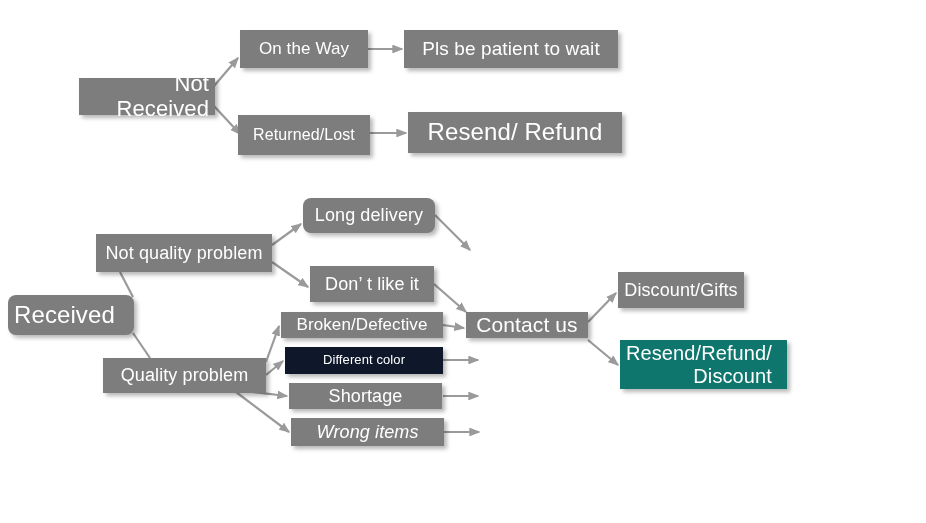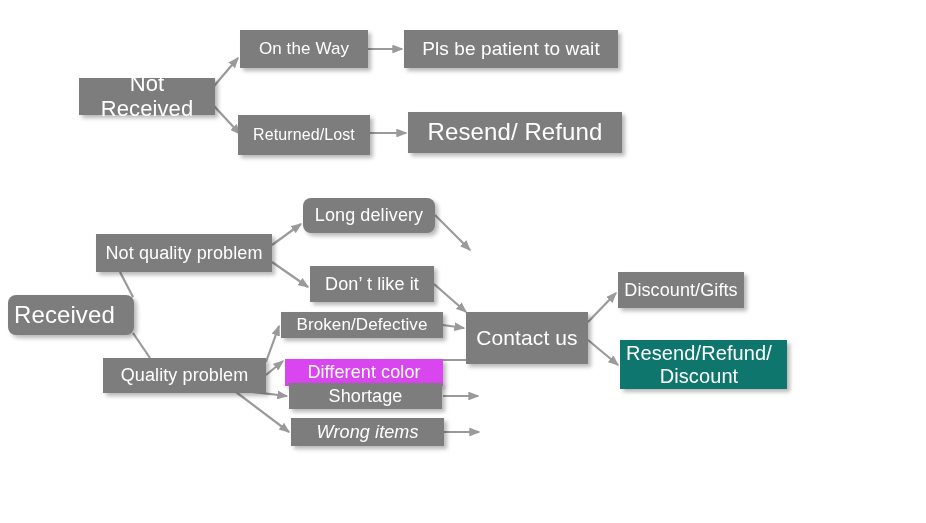--- a/index.html
+++ b/index.html
@@ -25,21 +25,21 @@
     justify-content: center;
     text-align: center;
     box-shadow: 3px 3px 4px rgba(0,0,0,0.28);
     line-height: 1.12;
     letter-spacing: 0.1px;
     white-space: pre-wrap;
     padding: 0 6px;
   }
   .node.align-left {
     justify-content: flex-start;
-    text-align: center;
+    text-align: right;
   }
   svg.edges {
     position: absolute;
     left: 0;
     top: 0;
     width: 926px;
     height: 523px;
     overflow: visible;
     pointer-events: none;
   }
@@ -80,21 +80,21 @@
       <div class="node" style="left: 240px; top: 30px; width: 128px; height: 38px; font-size: 17px; background: rgb(125, 125, 125); color: rgb(255, 255, 255);">On the Way</div>
       <div class="node" style="left: 404px; top: 30px; width: 214px; height: 38px; font-size: 19px; background: rgb(125, 125, 125); color: rgb(255, 255, 255);">Pls be patient to wait</div>
       <div class="node" style="left: 238px; top: 115px; width: 132px; height: 40px; font-size: 16px; background: rgb(125, 125, 125); color: rgb(255, 255, 255);">Returned/Lost</div>
       <div class="node" style="left: 408px; top: 112px; width: 214px; height: 41px; font-size: 24px; background: rgb(125, 125, 125); color: rgb(255, 255, 255);">Resend/ Refund</div>
       <div class="node align-left" style="left: 8px; top: 295px; width: 126px; height: 40px; font-size: 24px; background: rgb(125, 125, 125); color: rgb(255, 255, 255); border-radius: 8px;">Received</div>
       <div class="node" style="left: 96px; top: 234px; width: 176px; height: 38px; font-size: 18px; background: rgb(125, 125, 125); color: rgb(255, 255, 255);">Not quality problem</div>
       <div class="node" style="left: 103px; top: 358px; width: 163px; height: 35px; font-size: 18px; background: rgb(125, 125, 125); color: rgb(255, 255, 255);">Quality problem</div>
       <div class="node" style="left: 303px; top: 198px; width: 132px; height: 35px; font-size: 18px; background: rgb(125, 125, 125); color: rgb(255, 255, 255); border-radius: 8px;">Long delivery</div>
       <div class="node" style="left: 310px; top: 266px; width: 124px; height: 36px; font-size: 18px; background: rgb(125, 125, 125); color: rgb(255, 255, 255);">Don’ t like it</div>
       <div class="node" style="left: 281px; top: 312px; width: 162px; height: 26px; font-size: 17px; background: rgb(125, 125, 125); color: rgb(255, 255, 255);">Broken/Defective</div>
-      <div class="node" style="left: 285px; top: 347px; width: 158px; height: 27px; font-size: 18px; background: #d946ef; color: rgb(255, 255, 255); margin-top: 12px;">Different color</div>
+      <div class="node" style="left: 285px; top: 347px; width: 158px; height: 27px; font-size: 13px; background: #0f172a; color: rgb(255, 255, 255);">Different color</div>
       <div class="node" style="left: 289px; top: 383px; width: 153px; height: 26px; font-size: 18px; background: rgb(125, 125, 125); color: rgb(255, 255, 255);">Shortage</div>
       <div class="node" style="left: 291px; top: 418px; width: 153px; height: 28px; font-size: 18px; background: rgb(125, 125, 125); color: rgb(255, 255, 255); font-style: italic;">Wrong items</div>
-      <div class="node" style="left: 466px; top: 312px; width: 122px; height: 52px; font-size: 21px; background: rgb(125, 125, 125); color: rgb(255, 255, 255);">Contact us</div>
+      <div class="node" style="left: 466px; top: 312px; width: 122px; height: 26px; font-size: 21px; background: rgb(125, 125, 125); color: rgb(255, 255, 255);">Contact us</div>
       <div class="node" style="left: 618px; top: 272px; width: 126px; height: 36px; font-size: 18px; background: rgb(125, 125, 125); color: rgb(255, 255, 255);">Discount/Gifts</div>
       <div class="node align-left" style="left: 620px; top: 340px; width: 167px; height: 49px; font-size: 20px; background: #0f766e; color: rgb(255, 255, 255);">Resend/Refund/
 Discount</div>
     </div>
 </div>
 
 </body></html>

